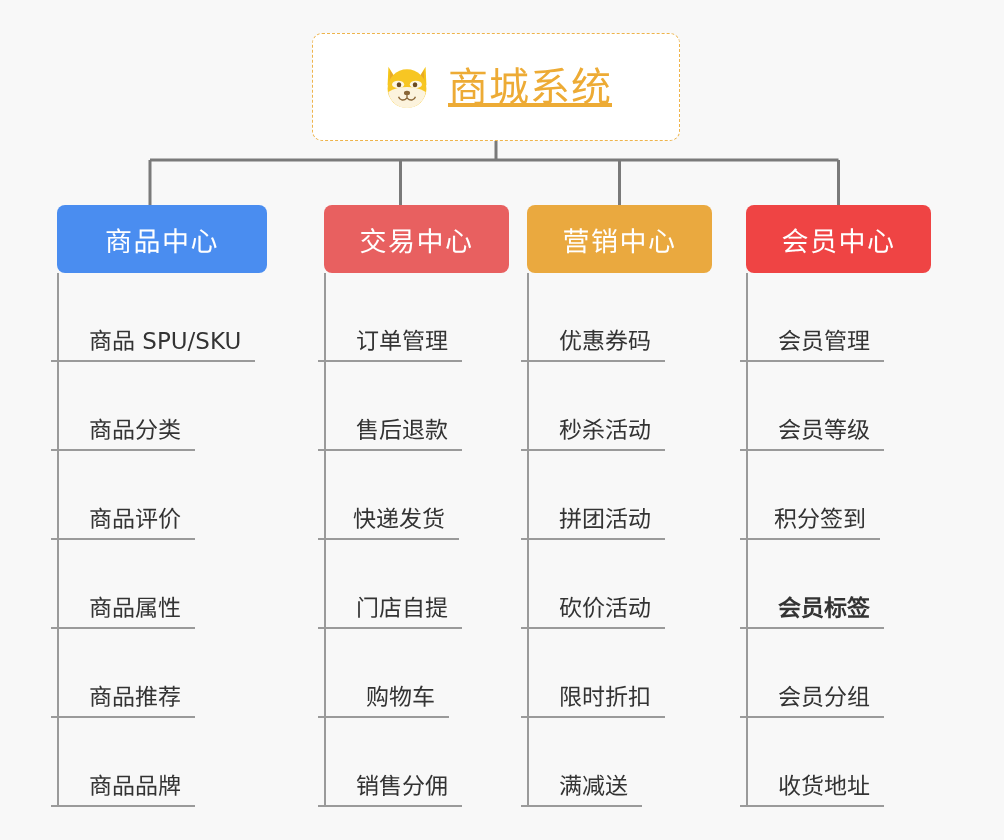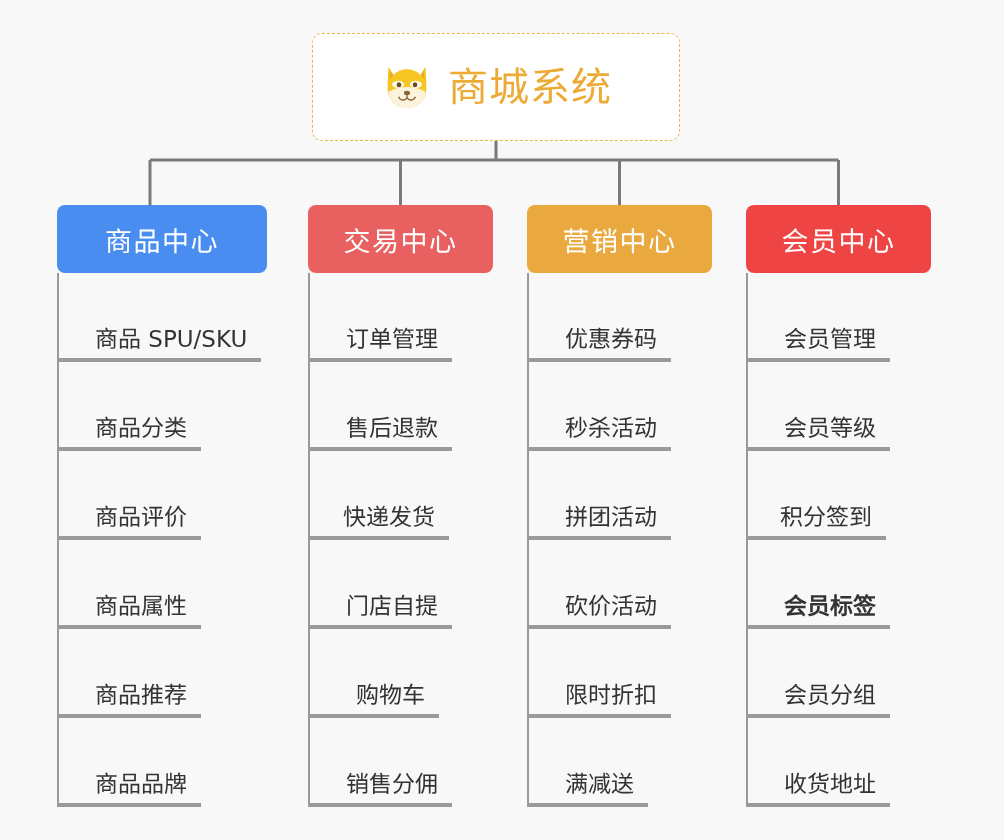--- a/index.html
+++ b/index.html
@@ -44,20 +44,21 @@
     flex: 0 0 auto;
     display: block;
   }
   .root-label {
     font-size: 40px;
     line-height: 1;
     color: #edab35;
     letter-spacing: 1px;
     white-space: nowrap;
     font-family: "DejaVu Sans", "Liberation Sans", sans-serif;
+    text-decoration: underline;
   }
 
   
   .connector-layer {
     position: absolute;
     left: 0;
     top: 0;
     width: 1004px;
     height: 840px;
     pointer-events: none;
@@ -101,23 +102,23 @@
     padding: 0;
   }
   .leaf-item {
     height: 89px;
     display: flex;
     align-items: flex-end;
     box-sizing: border-box;
   }
   .leaf-inner {
     display: inline-block;
-    margin-left: 30px;
+    margin-left: 24px;
     padding: 0 14px 6px 8px;
-    border-bottom: 4px solid #404040;
+    border-bottom: 2px solid #404040;
     position: relative;
     left: -30px;
     padding-left: 38px;
   }
   .leaf-label {
     font-size: 23px;
     line-height: 1.1;
     color: #333333;
     white-space: nowrap;
     font-family: "DejaVu Sans", "Liberation Sans", sans-serif;
@@ -181,21 +182,21 @@
             </li>
             <li class="leaf-item">
               <div class="leaf-inner" style="border-bottom-color: rgb(154, 154, 154);"><span class="leaf-label">商品推荐</span></div>
             </li>
             <li class="leaf-item">
               <div class="leaf-inner" style="border-bottom-color: rgb(154, 154, 154);"><span class="leaf-label">商品品牌</span></div>
             </li>
           </ul>
         </div>
       </div>
-      <div class="branch" style="left: 308px; width: 185px;">
+      <div class="branch" style="left: 324px; width: 185px;">
         <div class="branch-header" style="background: rgb(232, 96, 96); width: 185px;">
           <span>交易中心</span>
         </div>
         <div class="branch-body">
           <div class="branch-spine" style="background: rgb(154, 154, 154);"></div>
           <ul class="leaf-list">
             <li class="leaf-item">
               <div class="leaf-inner" style="border-bottom-color: rgb(154, 154, 154);"><span class="leaf-label">订单管理</span></div>
             </li>
             <li class="leaf-item">

